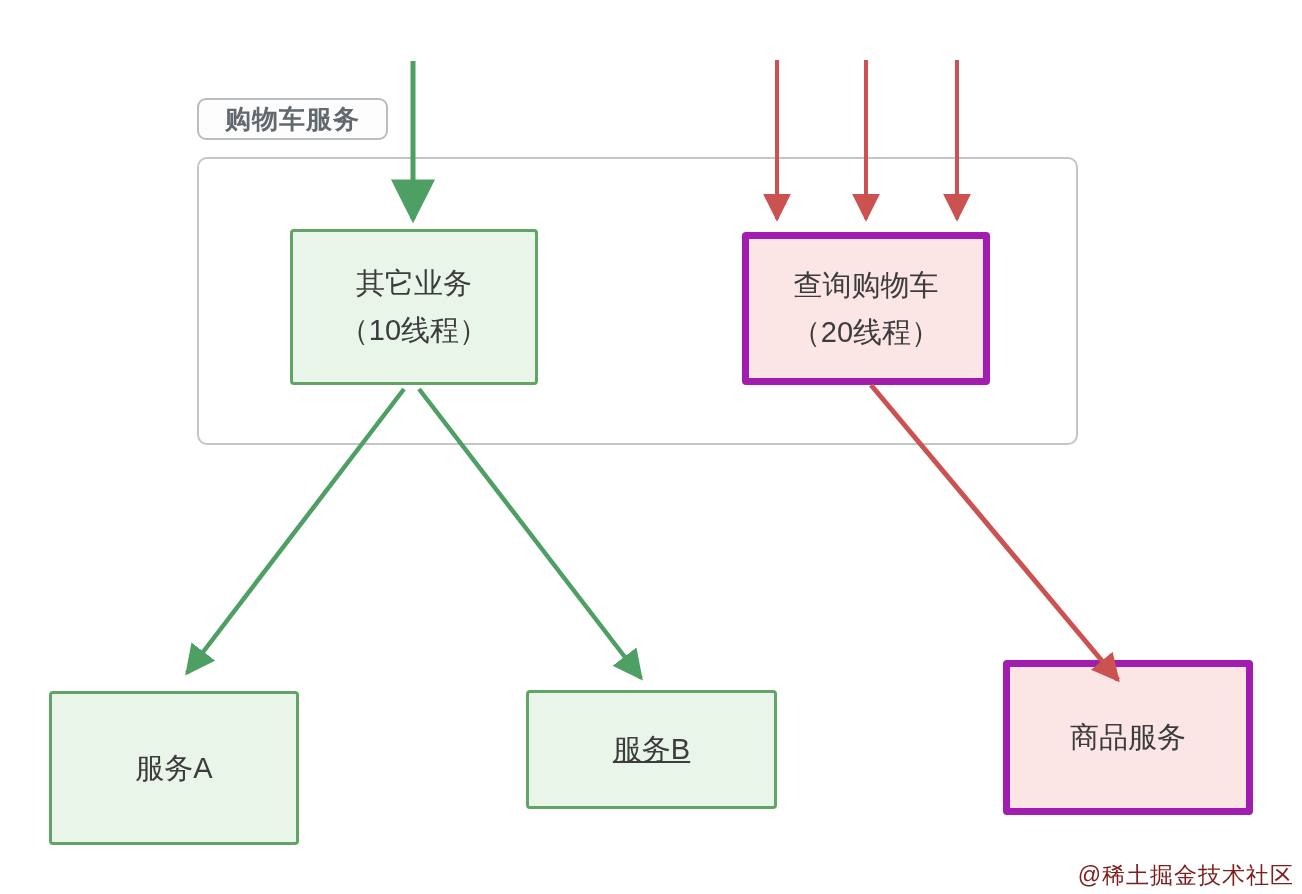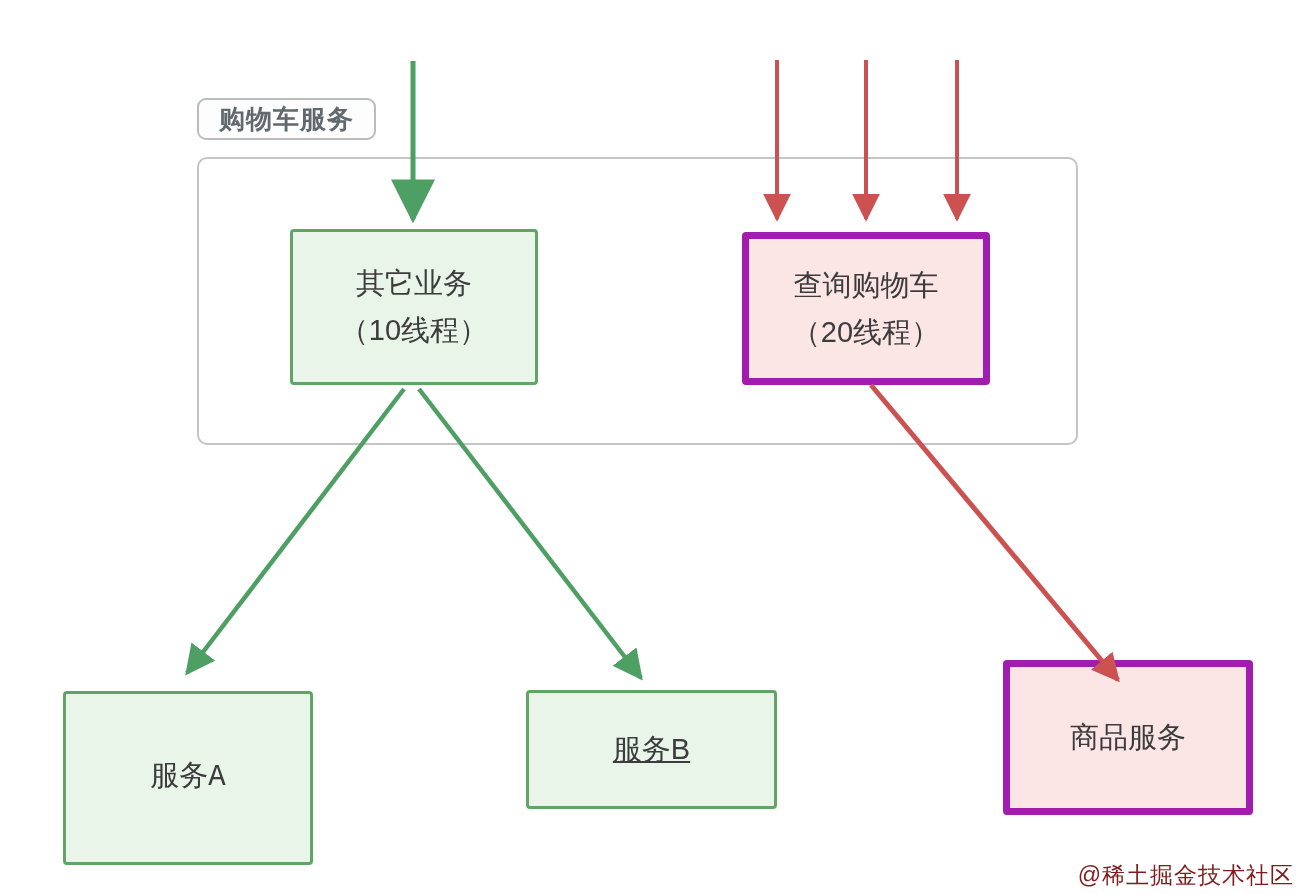--- a/index.html
+++ b/index.html
@@ -21,21 +21,21 @@
     width: 881px; height: 288px;
     border: 2px solid #c3c5c6;
     border-radius: 10px;
     background: #ffffff;
     box-sizing: border-box;
   }
   .group-label {
     position: absolute;
     left: 197px; top: 98px;
     height: 42px;
-    padding: 0 20px;
+    padding: 0 26px;
     display: flex; align-items: center;
     border: 2px solid #babdbf;
     border-radius: 9px;
     background: #fdfdfd;
     box-sizing: border-box;
     font-size: 26px;
     font-weight: 700;
     color: #61686e;
     letter-spacing: 1px;
   }
@@ -53,21 +53,21 @@
     color: #3c3c3c;
     line-height: 1.62;
     text-align: center;
     z-index: 2;
   }
   .node.green { background: #e9f5e9; border: 3px solid #60a566; }
   .node.red   { background: #fbe6e5; border: 7px solid #a21caf; }
 
   .node-other   { left: 290px;  top: 229px; width: 248px; height: 156px; }
   .node-query   { left: 742px;  top: 232px; width: 248px; height: 153px; }
-  .node-svc-a   { left: 63px;   top: 691px; width: 250px; height: 174px; font-family: Liberation Mono, monospace; }
+  .node-svc-a   { left: 49px;   top: 691px; width: 250px; height: 154px; }
   .node-svc-b   { left: 526px;  top: 690px; width: 251px; height: 119px; text-decoration: underline; }
   .node-goods   { left: 1003px; top: 660px; width: 250px; height: 155px; }
 
   
   .arrows {
     position: absolute;
     left: 0; top: 0;
     width: 1302px; height: 894px;
     z-index: 3;
     pointer-events: none;

